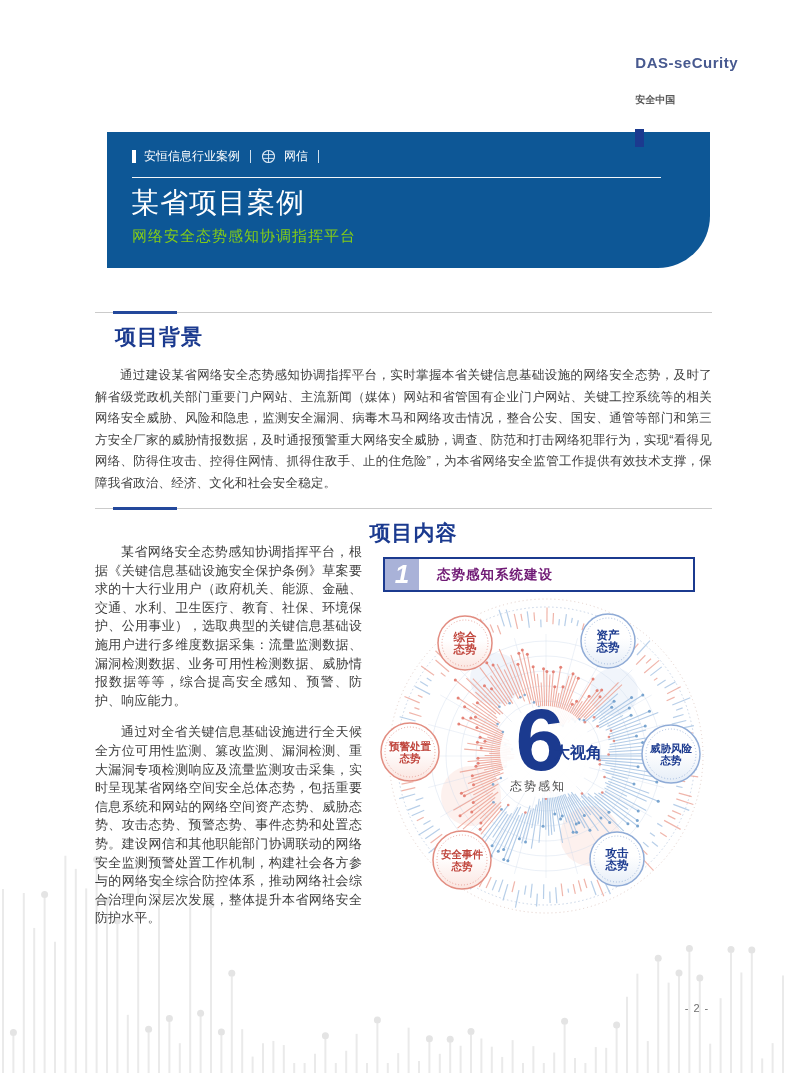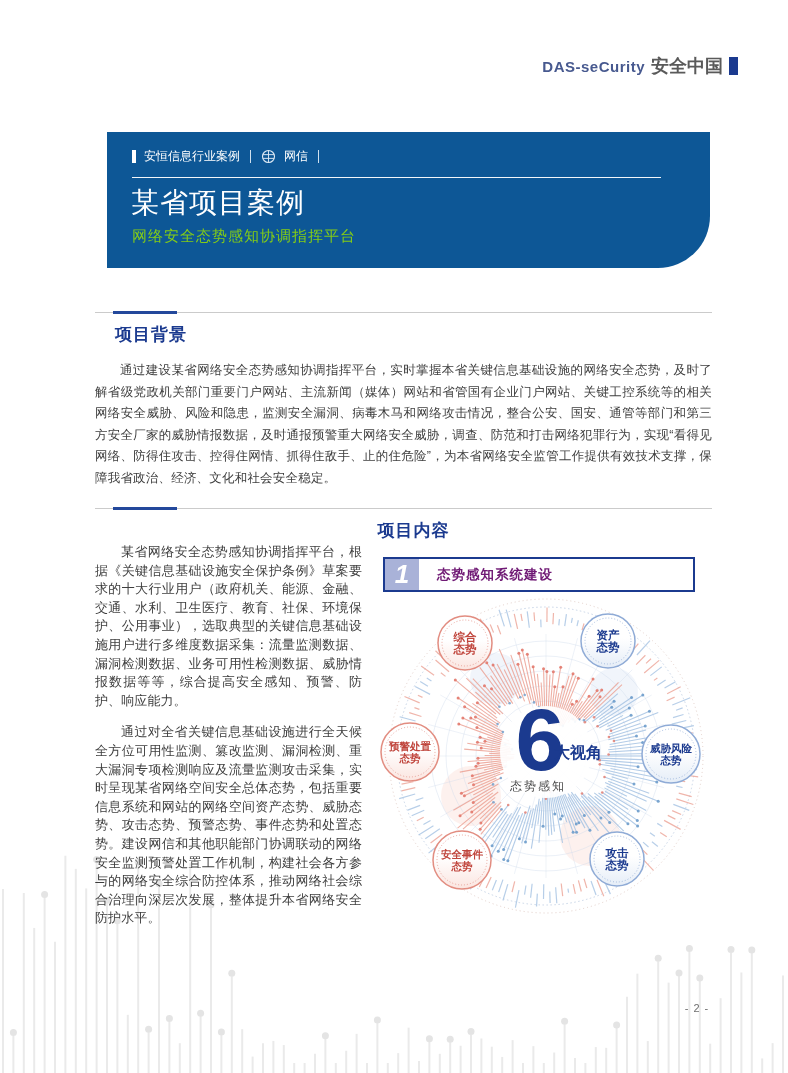--- a/index.html
+++ b/index.html
@@ -1,41 +1,41 @@
 <!DOCTYPE html>
 <html><head>
 <meta charset="utf-8">
 <style>
   html,body{margin:0;padding:0;background:#fff;}
   .page{position:relative;width:788px;height:1073px;background:#ffffff;overflow:hidden;
         font-family:"Liberation Sans","DejaVu Sans",sans-serif;}
   
   .pins{position:absolute;left:0;bottom:0;width:788px;height:230px;z-index:0;}
   
-  .logo{position:absolute;top:54px;right:50px;display:flex;align-items:center;gap:6px;z-index:2;}
+  .logo{position:absolute;top:54px;right:50px;display:flex;align-items:flex-start;gap:22px;z-index:2;flex-direction:column;}
   .logo .brand{color:#47598f;font-size:15px;font-weight:bold;letter-spacing:.5px;}
-  .logo .tagline{color:#5a5a5a;font-size:18px;font-weight:bold;}
+  .logo .tagline{color:#5a5a5a;font-size:10px;font-weight:bold;}
   .logo .logo-block{display:inline-block;width:9px;height:18px;background:#1b3a8f;}
   
   .band{position:absolute;left:95px;top:132px;width:603px;height:136px;background:#0d5796;
         border-bottom-right-radius:52px;z-index:1;color:#fff;margin-left:12px;}
   .badge-row{position:absolute;left:25px;top:16px;display:flex;align-items:center;gap:8px;
              font-size:12px;color:#fff;}
   .badge-bar{display:inline-block;width:4px;height:13px;background:#ffffff;}
   .pipe{display:inline-block;width:1px;height:13px;background:#cfe0ee;margin:0 2px;}
   .globe{display:inline-flex;width:15px;height:15px;}
   .band-line{position:absolute;left:25px;top:45px;width:529px;height:1px;background:rgba(255,255,255,.95);}
   .band h1{position:absolute;left:24px;top:52px;margin:0;font-size:28px;font-weight:normal;
            letter-spacing:1px;color:#fff;}
   .band .subtitle{position:absolute;left:25px;top:95px;font-size:15px;letter-spacing:1px;color:#84cc16;}
   
   .section{position:absolute;left:95px;width:617px;z-index:1;}
   .rule{position:relative;height:1px;background:#cbcbcb;}
   .rule-accent{position:absolute;left:18px;top:-1px;width:64px;height:3px;background:#23489b;}
-  .sec-title{margin:10px 0 0 20px;font-size:17px;font-weight:bold;color:#1b3a8f;letter-spacing:1px;}
+  .sec-title{margin:10px 0 0 20px;font-size:21px;font-weight:bold;color:#1b3a8f;letter-spacing:1px;}
   .sec-body{margin:14px 0 0 0;font-size:12.5px;line-height:21.5px;color:#3e3e3e;
             text-align:justify;text-indent:2em;letter-spacing:.2px;}
   .col-left{position:absolute;left:95px;top:543px;width:267px;z-index:1;}
   .col-left p{margin:0 0 13px 0;font-size:13px;line-height:18.6px;color:#3e3e3e;
               text-align:justify;text-indent:2em;letter-spacing:.1px;}
   
   .fig-head{position:absolute;left:383px;top:557px;width:312px;height:35px;border:2px solid #1b3a8f;
             box-sizing:border-box;display:flex;z-index:1;background:#fff;}
   .fig-num{width:34px;background:#a9b2d8;color:#ffffff;font-weight:bold;font-size:26px;
            font-style:italic;display:flex;align-items:center;justify-content:center;}

